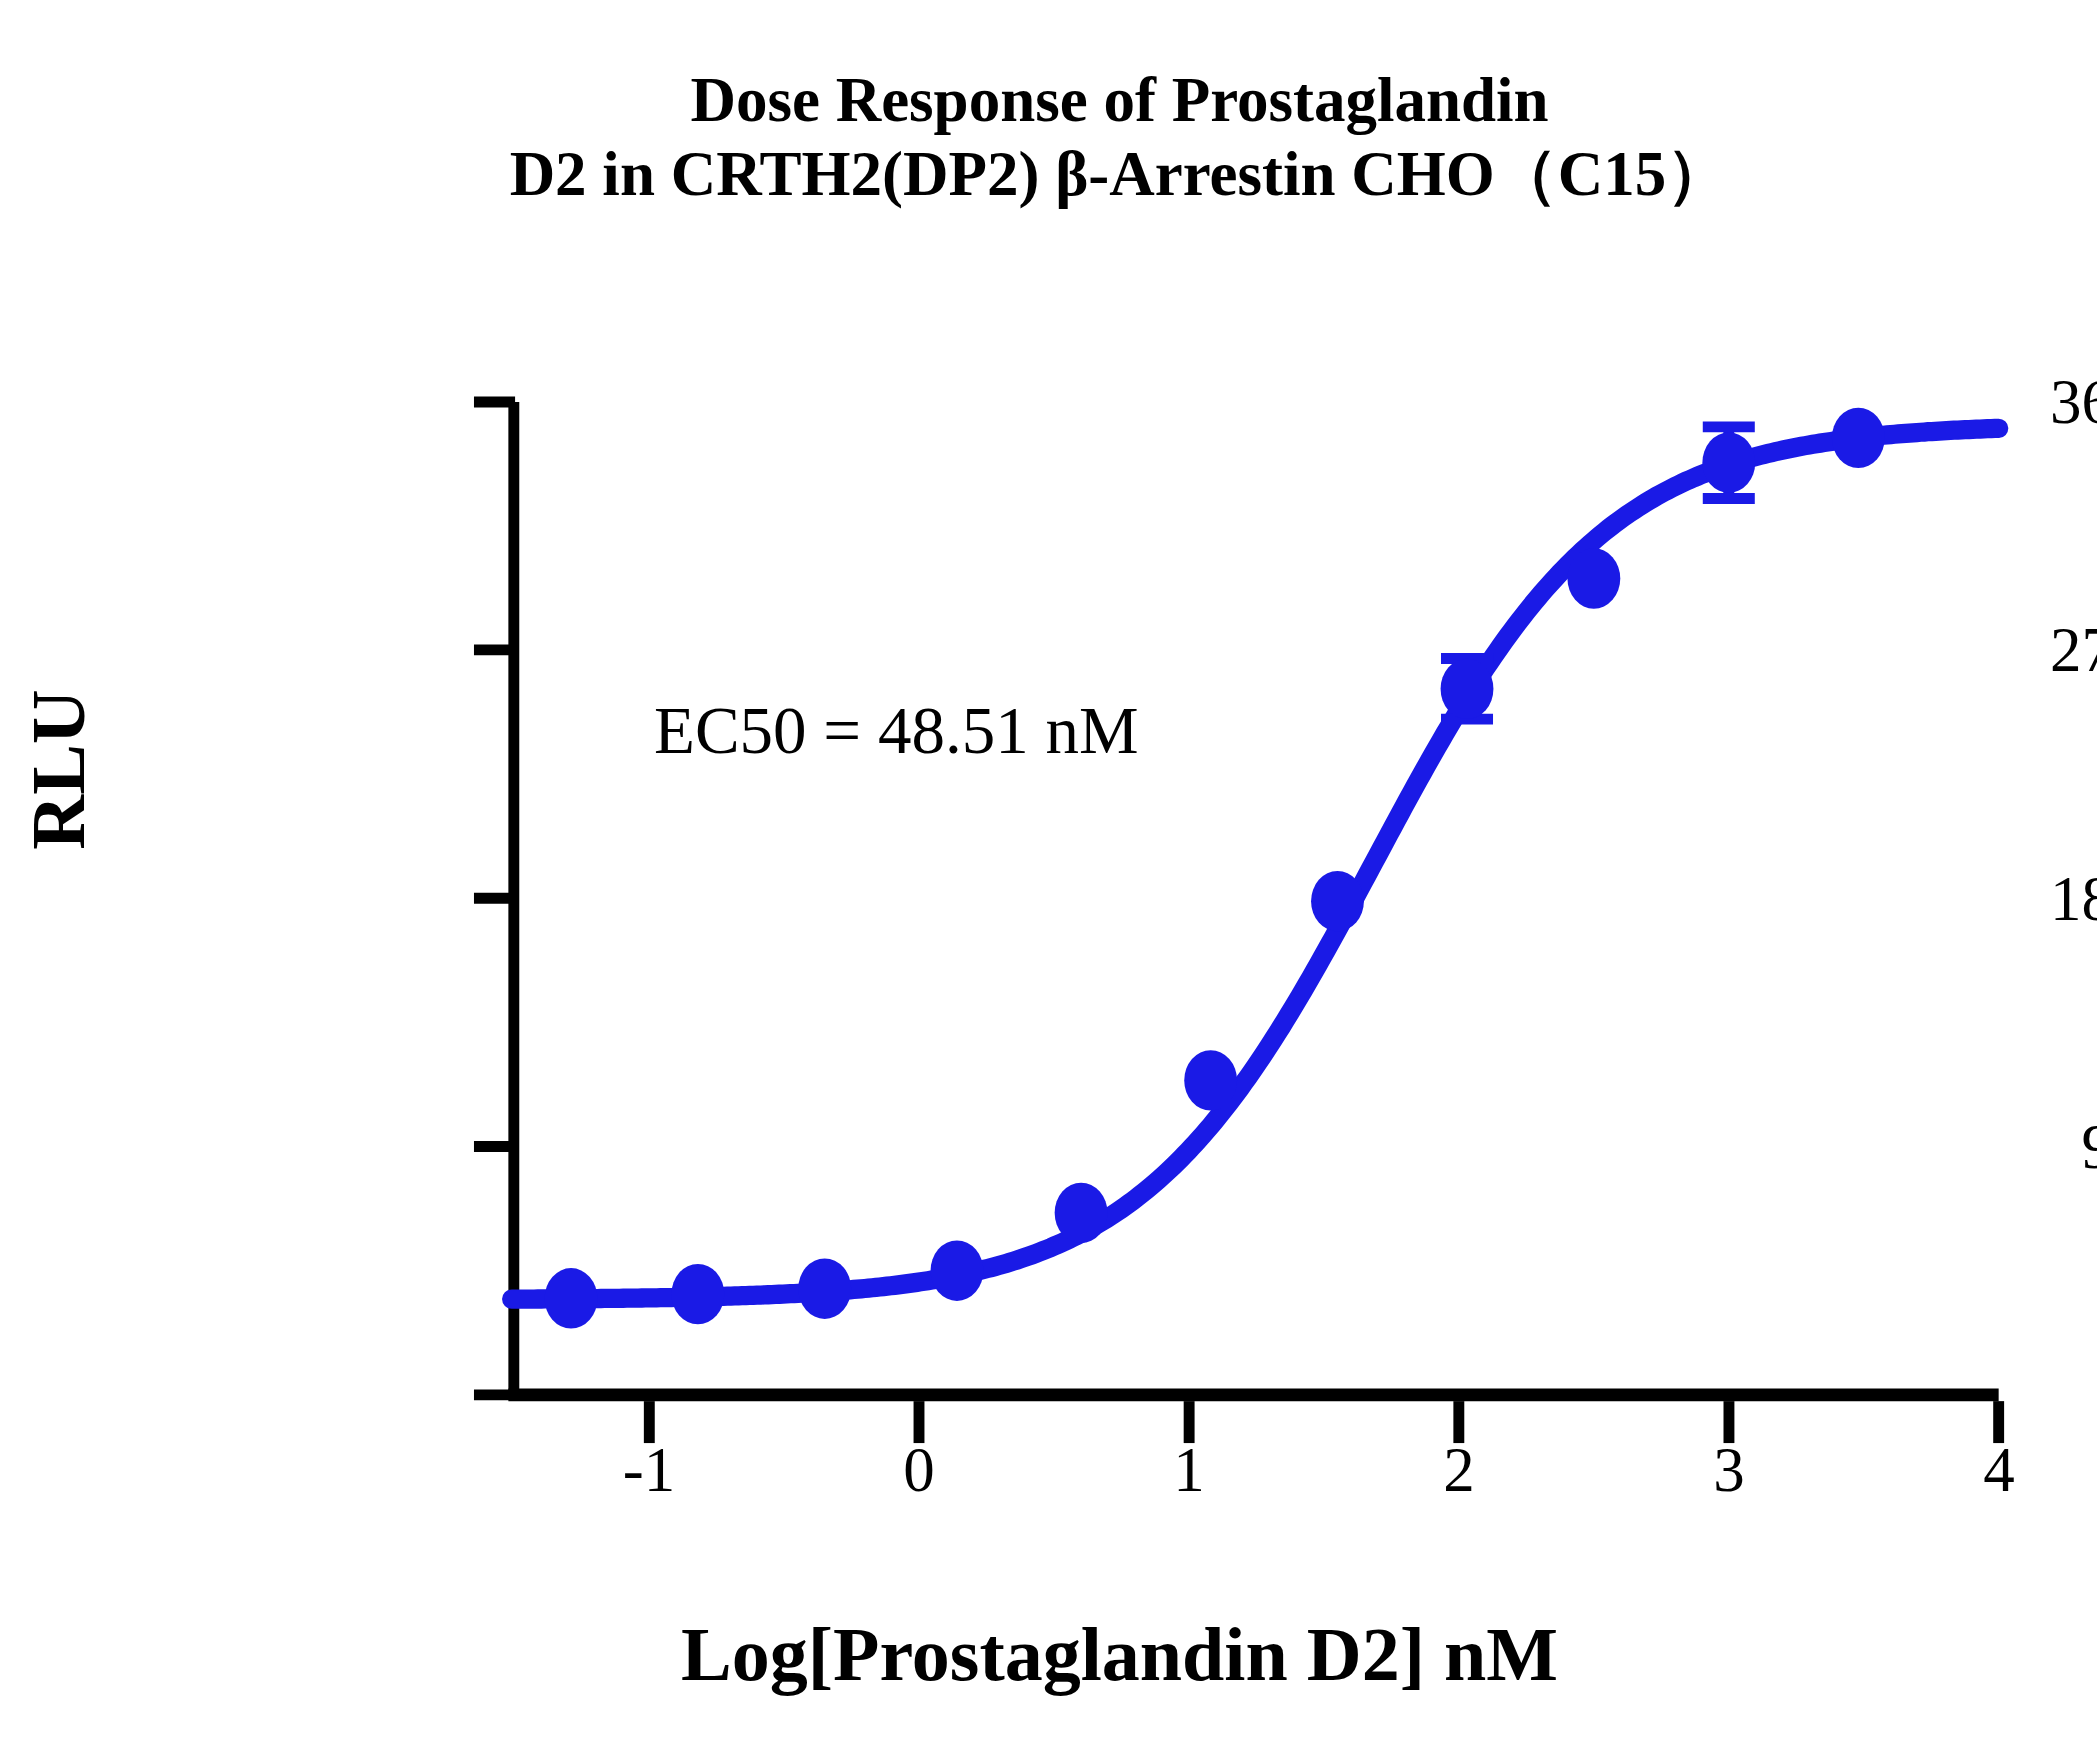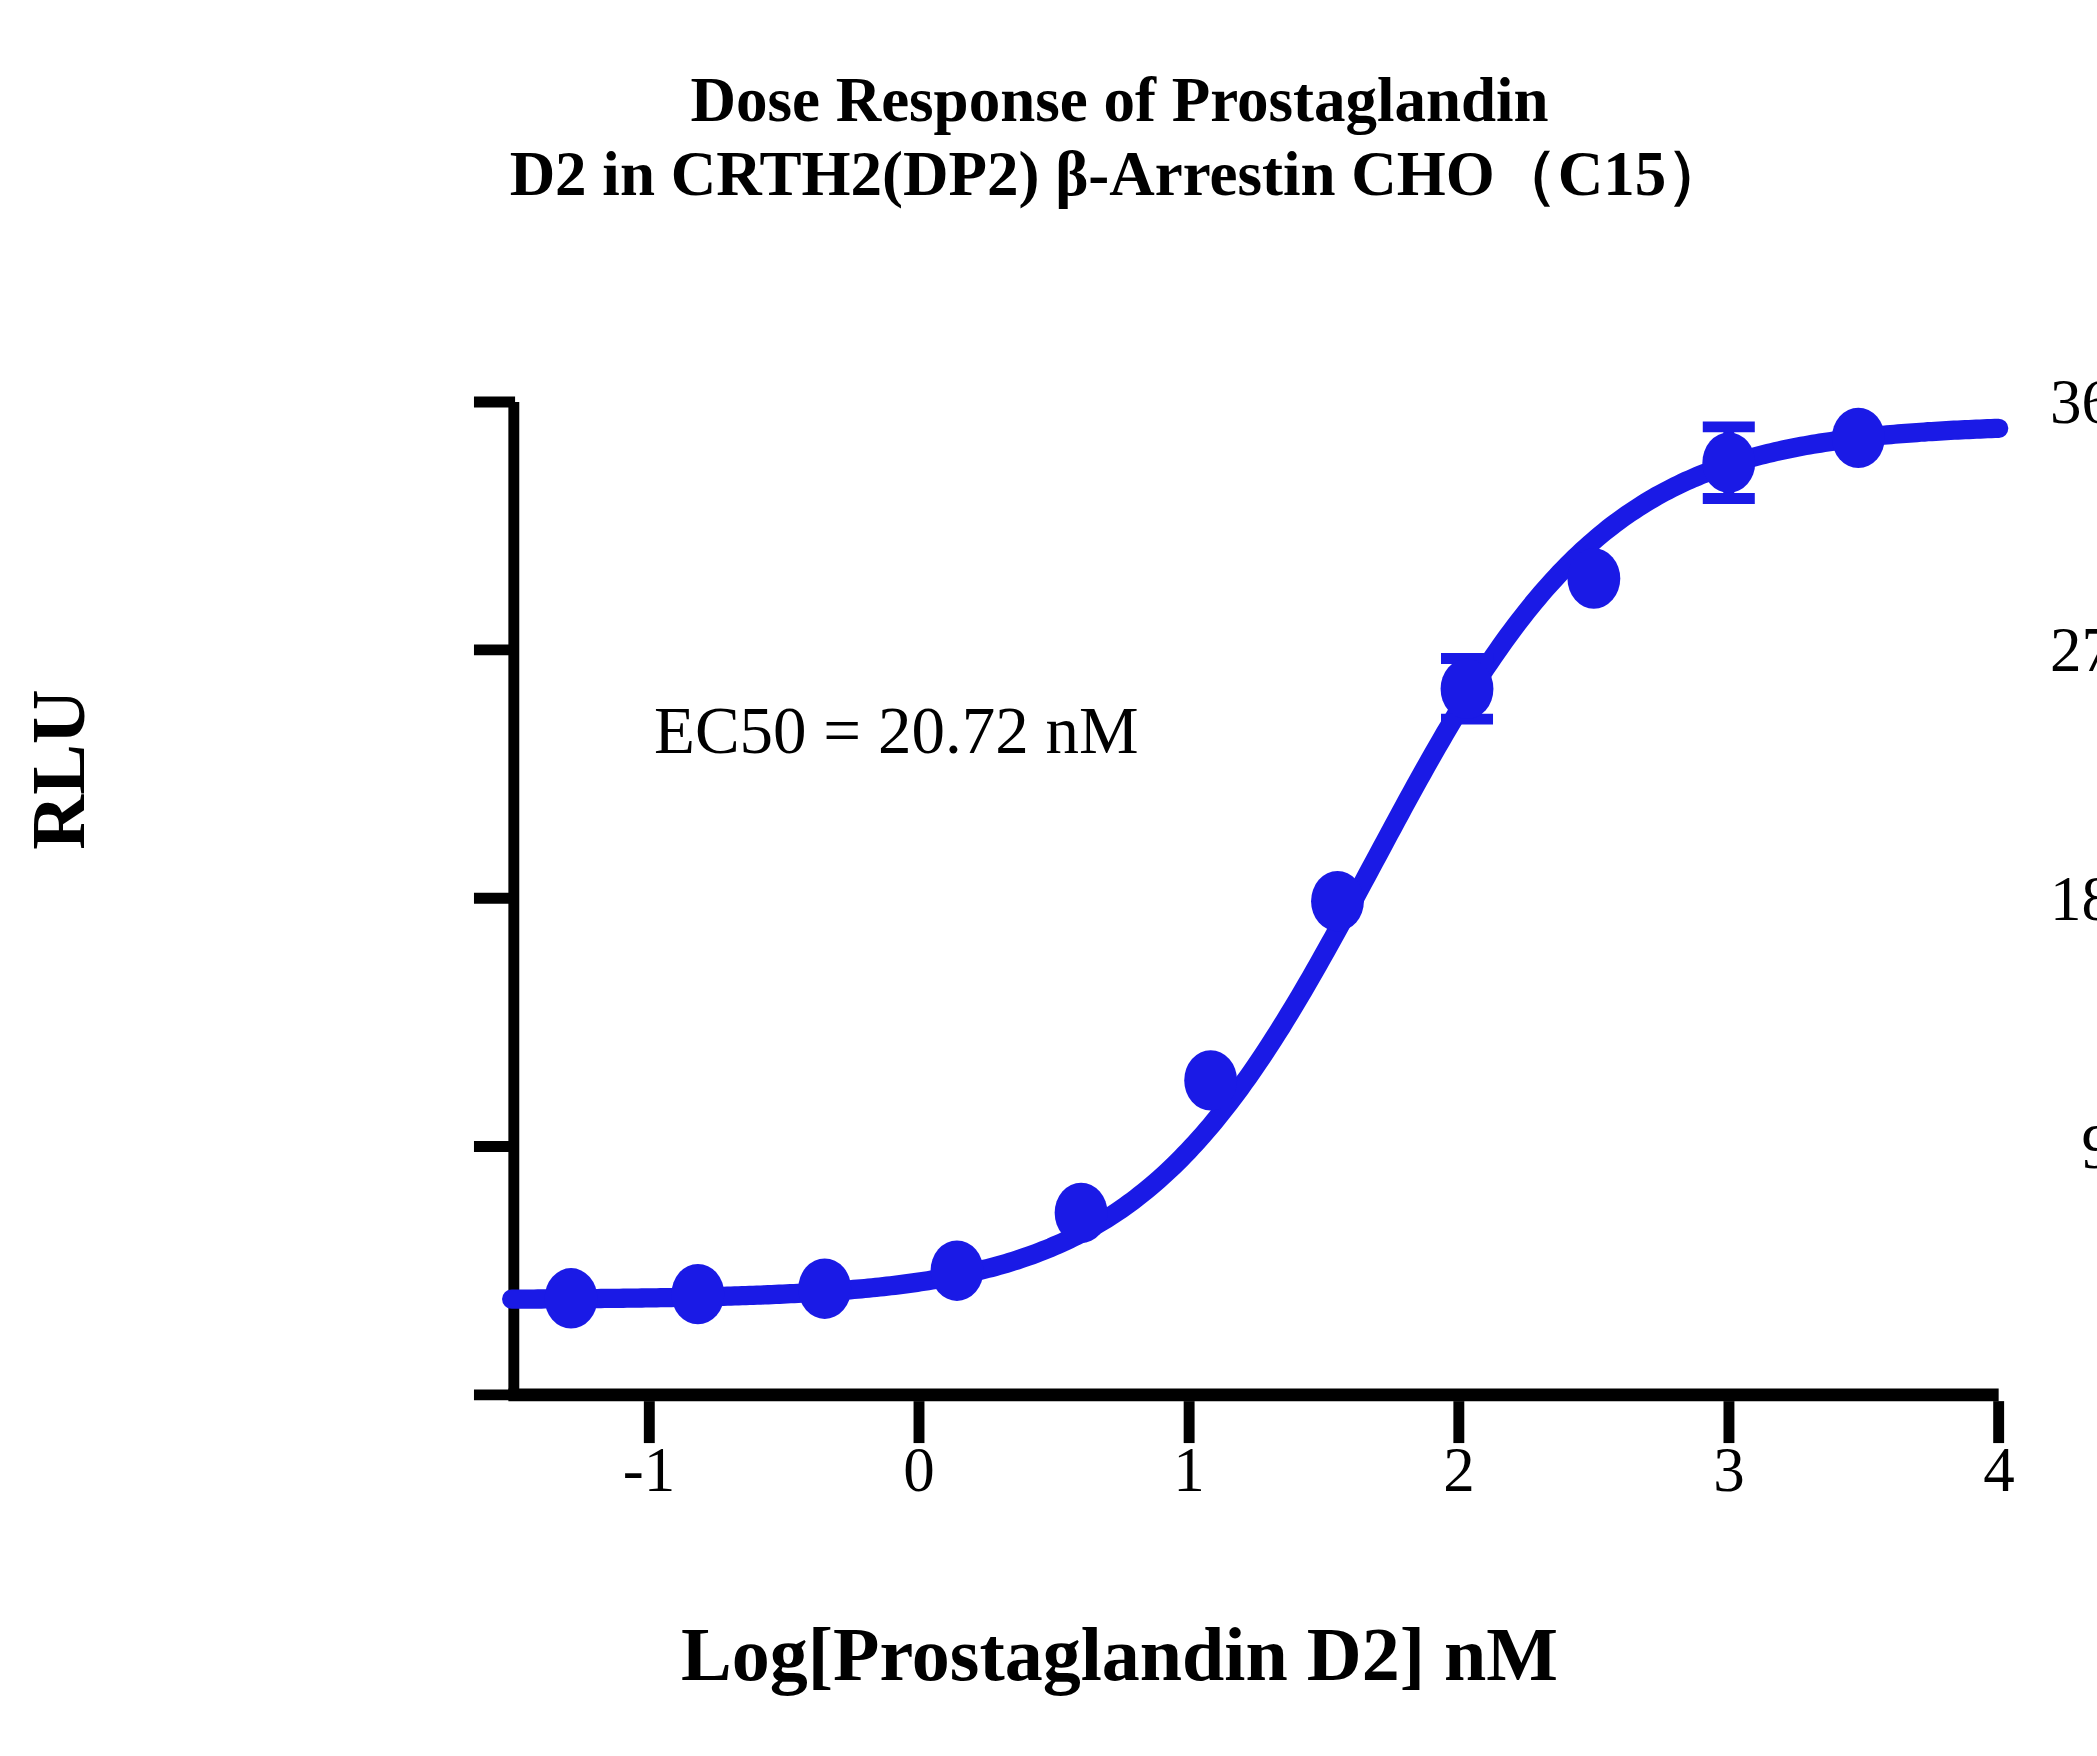--- a/index.html
+++ b/index.html
@@ -60,21 +60,21 @@
   <div class="ytick-label" style="top:619px;">270000</div>
   <div class="ytick-label" style="top:371px;">360000</div>
 
   <div class="xtick-label" style="left:586px; top:1439px;">-1</div>
   <div class="xtick-label" style="left:856px; top:1439px;">0</div>
   <div class="xtick-label" style="left:1126px; top:1439px;">1</div>
   <div class="xtick-label" style="left:1396px; top:1439px;">2</div>
   <div class="xtick-label" style="left:1666px; top:1439px;">3</div>
   <div class="xtick-label" style="left:1936px; top:1439px;">4</div>
 
-  <div class="ec50">EC50 = 20.72 nM</div>
+  <div class="ec50">EC50 = 48.51 nM</div>
 
   <svg class="chart" viewBox="0 0 5338 4188">
 
     <g>
       <line x1="1225" y1="958" x2="1225" y2="3325" stroke="#000" stroke-width="26"></line>
       <line x1="1212" y1="3325" x2="4765" y2="3325" stroke="#000" stroke-width="30"></line>
     </g>
 
     <g stroke="#000" stroke-width="26">
       <line x1="1130" y1="3325" x2="1228" y2="3325"></line>

